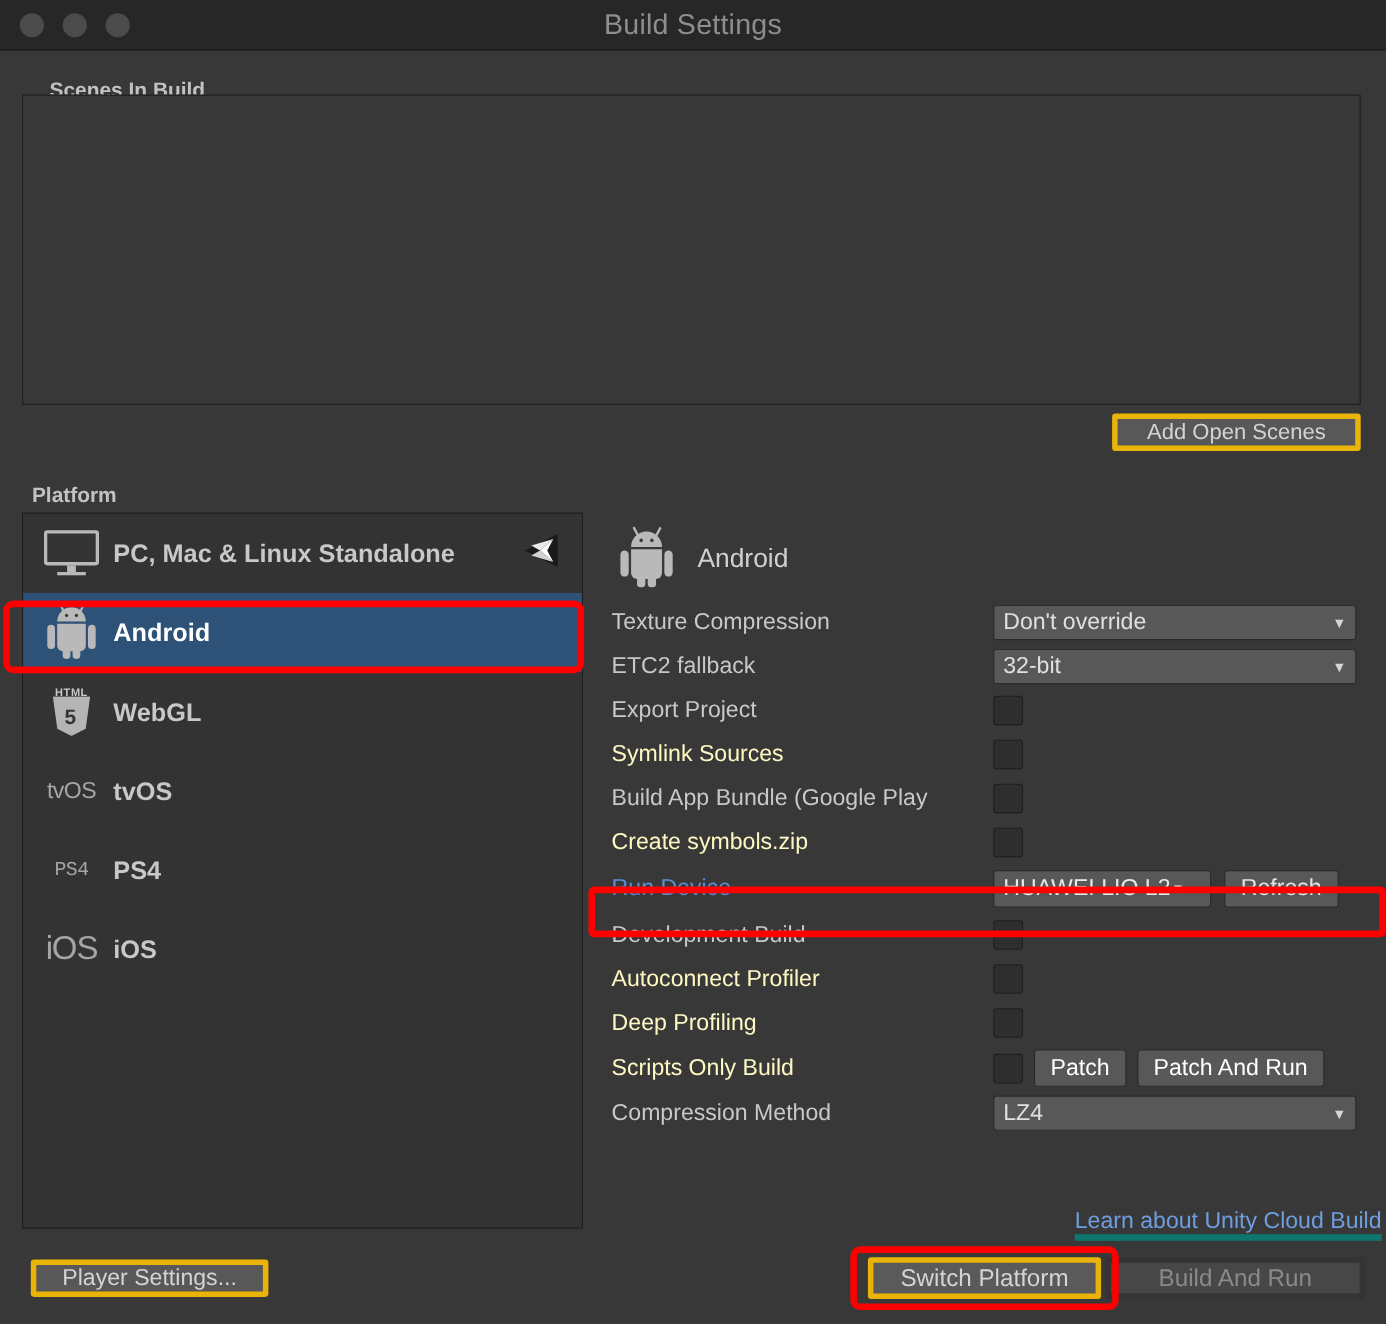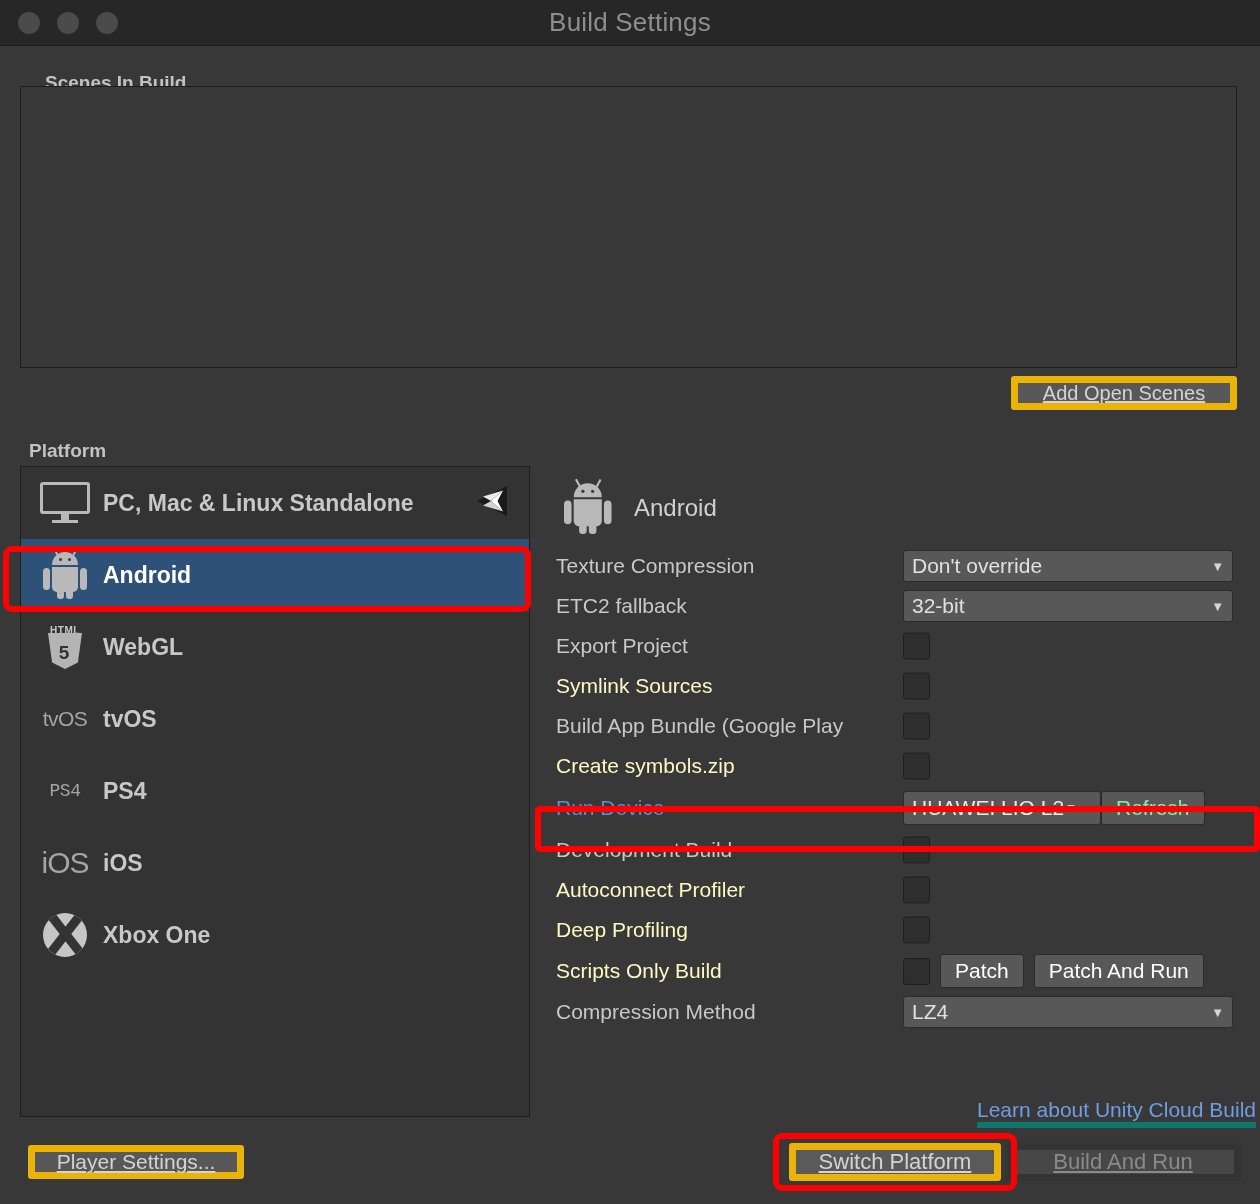--- a/index.html
+++ b/index.html
@@ -29,23 +29,23 @@
   
   .section-label{font-size:19px;color:#c2c2c2;font-weight:bold;}
 
   
   #scenes-header{position:absolute;left:29px;top:72px;margin-left:16px;}
   .scenes-box{
     position:absolute;left:20px;top:86px;width:1217px;height:282px;
     background:#383838;border:1px solid #1e1e1e;box-sizing:border-box;
   }
   .btn{
-    background:#585858;border:7px solid #eab308;border-radius:3px;
+    background:#585858;border:5px solid #eab308;border-radius:3px;
     color:#d4d4d4;font-size:20px;display:flex;align-items:center;
-    justify-content:center;box-sizing:border-box;cursor:default;text-decoration:underline;
+    justify-content:center;box-sizing:border-box;cursor:default;
   }
   #add-open-scenes{
     position:absolute;left:1011px;top:376px;width:226px;height:34px;
   }
 
   
   #platform-header{position:absolute;left:29px;top:440px;}
   .platform-box{
     position:absolute;left:20px;top:466px;width:510px;height:651px;
     background:#333333;border:1px solid #1e1e1e;box-sizing:border-box;
@@ -108,21 +108,21 @@
   }
   .dropdown .caret{font-size:13px;color:#d6d6d6;}
   .dd-small{
     width:198px;height:34px;background:#585858;border:1px solid #2b2b2b;
     border-radius:3px;box-sizing:border-box;display:flex;align-items:center;
     padding:0 4px 0 8px;color:#e8e8e8;font-size:21px;white-space:nowrap;overflow:hidden;
   }
   .dd-small .caret{font-size:12px;margin-left:1px;}
   .btn-inline{
     height:34px;background:#585858;border:1px solid #2b2b2b;border-radius:3px;
-    color:#86efac;font-size:21px;display:inline-flex;align-items:center;
+    color:#e5e5e5;font-size:21px;display:inline-flex;align-items:center;
     justify-content:center;box-sizing:border-box;padding:0 14px;
   }
   .btn-inline.dim{color:#ffffff;}
 
   .cloud-link{
     position:absolute;right:4px;top:1098px;font-size:21px;color:#6f9ee0;
     border-bottom:6px solid #0f766e;line-height:1.15;
   }
 
   
@@ -284,26 +284,20 @@
       <div class="plat-name">PS4</div>
     </div>
 
     <div class="plat-row">
       <div class="plat-ico">
         <span class="txt-ico ios">iOS</span>
       </div>
       <div class="plat-name">iOS</div>
     </div>
 
-    <div class="plat-row">
-      <div class="plat-ico">
-        <div class="xbox"></div>
-      </div>
-      <div class="plat-name">Xbox One</div>
-    </div>
 
   </div>
 
   <div class="settings">
 
     <div class="plat-title">
       <div class="plat-ico">
         <div class="droid big">
           <div class="antL"></div>
             <div class="antR"></div>
@@ -363,21 +357,21 @@
 
     <div class="row">
       <div class="lbl dim">Create symbols.zip</div>
       <div class="ctrl">
           <div class="checkbox"></div>
         </div>
     </div>
 
     <div class="row" style="height:44px;">
       <div class="lbl link">Run Device</div>
-      <div class="ctrl" style="display:flex;align-items:center;text-align:right;">
+      <div class="ctrl" style="display:flex;align-items:center;gap:12px;text-align:right;">
         <div class="dd-small">
           <span>HUAWEI LIO L2</span>
           <span class="caret">▼</span>
         </div>
         <div class="btn-inline">Refresh</div>
       </div>
     </div>
 
     <div class="row">
       <div class="lbl">Development Build</div>

